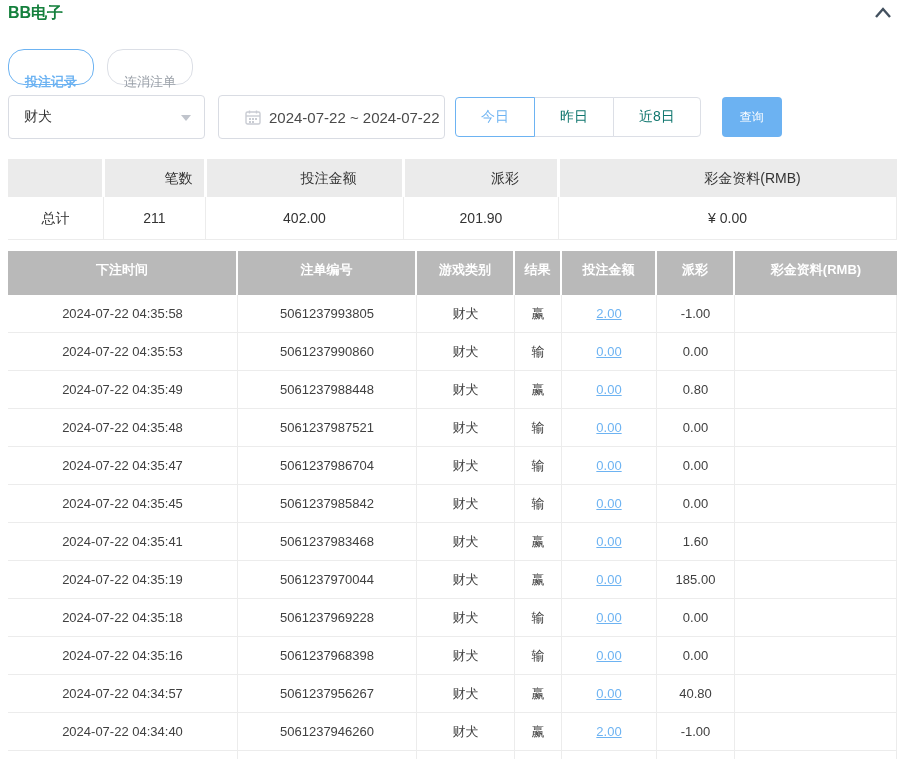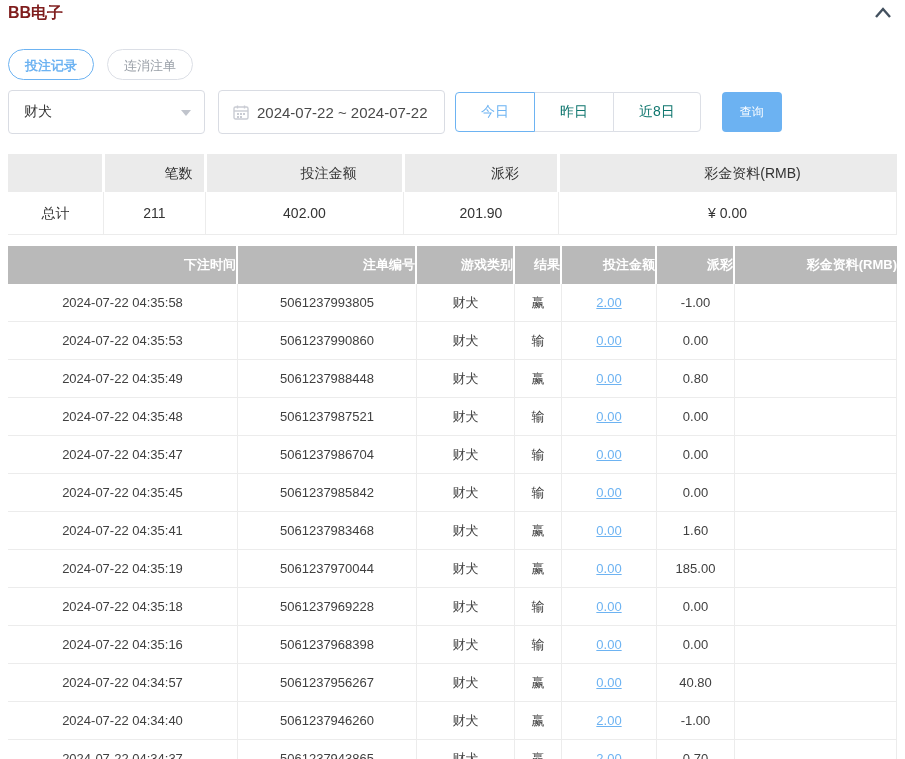--- a/index.html
+++ b/index.html
@@ -2,38 +2,38 @@
 <html style="--accent: #6db3f2; --primary-btn: #6cb2f2; --link: #6db3f2; --negative: #f56c6c; --th-bg: #b9b9b9; --sum-bg: #ebebeb;"><head>
 <meta charset="utf-8">
 <style>
   * { margin:0; padding:0; box-sizing:border-box; }
   html,body { width:905px; height:759px; overflow:hidden; background:#fff;
     font-family:"Liberation Sans","DejaVu Sans",sans-serif; }
   .page { padding:4px 8px 0 8px; position:relative; }
 
   
   .hdr { display:flex; justify-content:space-between; align-items:flex-start; }
-  .title { font-size:16px; font-weight:bold; color:#7f1d1d; line-height:18px; }
+  .title { font-size:16px; font-weight:bold; color:#15803d; line-height:18px; }
   .collapse-btn { background:none; border:none; cursor:pointer; padding:2px; margin-right:2px; }
 
   
   .tabs { margin-top:24px; display:flex; gap:13px; }
-  .tab { height:31px; padding:1px 16px; border-radius:16px; background:#fff; font-size:13px;
+  .tab { height:31px; padding:17px 16px; border-radius:16px; background:#fff; font-size:13px;
     border:1px solid #dcdfe6; color:#9aa0a8; cursor:pointer; line-height:29px; }
   .tab.active { border-color:var(--accent); color:var(--accent); font-weight:bold; }
 
   
   .controls { margin-top:10px; display:flex; align-items:center; height:44px; }
   .select { position:relative; width:197px; height:44px; border:1px solid #d9dce3; border-radius:4px;
     background:#fff; display:flex; align-items:center; padding:0 30px 0 15px; cursor:pointer; }
   .select .val { font-size:14px; color:#333; }
   .caret { position:absolute; right:13px; top:50%; margin-top:-2px; width:0; height:0;
     border-left:5px solid transparent; border-right:5px solid transparent; border-top:6px solid #c0c4cc; }
   .daterange { margin-left:13px; width:227px; height:44px; border:1px solid #d9dce3; border-radius:4px;
-    background:#fff; display:flex; align-items:center; padding:0 10px; cursor:pointer; }
+    background:#fff; display:flex; align-items:center; padding:0 22px; cursor:pointer; }
   .cal-icon { width:16px; height:15px; margin:0 8px 0 4px; flex:0 0 auto; }
   .daterange .val { font-size:15px; color:#4a4a4a; white-space:nowrap; }
   .btn-group { display:flex; margin-left:10px; }
   .qb { height:40px; padding:0 25px; background:#fff; border:1px solid #dcdfe6; font-size:14px;
     color:#0f766e; cursor:pointer; position:relative; }
   .qb + .qb { margin-left:-1px; }
   .qb:first-child { border-radius:4px 0 0 4px; }
   .qb:last-child { border-radius:0 4px 4px 0; }
   .qb.active { color:var(--accent); border-color:var(--accent); z-index:1; }
   .search-btn { margin-left:21px; width:60px; height:40px; border:none; border-radius:4px;
@@ -47,22 +47,22 @@
   .sum-head .cell:not(:last-child) { border-right:3px solid #fff; }
   .sum-row { display:flex; border-bottom:1px solid #ececec; }
   .sum-row .cell { height:42px; line-height:42px; text-align:center; font-size:14px; color:#333;
     border-right:1px solid #ececec; background:#fff; }
   .s0{width:97px;} .s1{width:102px;} .s2{width:198px;} .s3{width:155px;} .s4{width:337px; flex:1;}
   .sum-row .s0{width:96px;}
 
   
   .table { margin-top:11px; width:889px; }
   .t-head { display:flex; }
-  .t-head .cell { height:38px; line-height:38px; background:var(--th-bg); color:#fff; font-weight:bold;
-    font-size:13px; text-align:right; }
+  .t-head .cell { height:44px; line-height:38px; background:var(--th-bg); color:#fff; font-weight:bold;
+    font-size:13px; text-align:center; }
   .t-head .cell:not(:last-child) { border-right:2px solid #fff; }
   .trow { display:flex; border-bottom:1px solid #ececec; }
   .trow .cell { height:37px; line-height:37px; text-align:center; font-size:13px; color:#404040;
     border-right:1px solid #ececec; background:#fff; overflow:hidden; white-space:nowrap; }
   .c0{width:230px;} .c1{width:179px;} .c2{width:98px;} .c3{width:47px;} .c4{width:95px;}
   .c5{width:78px;} .c6{width:162px; flex:1;}
   .t-head .c0{width:230px;} .t-head .c6{border-right:none;}
   a.bet-link { color:var(--link); text-decoration:underline; cursor:pointer; }
   .neg { color:var(--negative); }
 </style>

